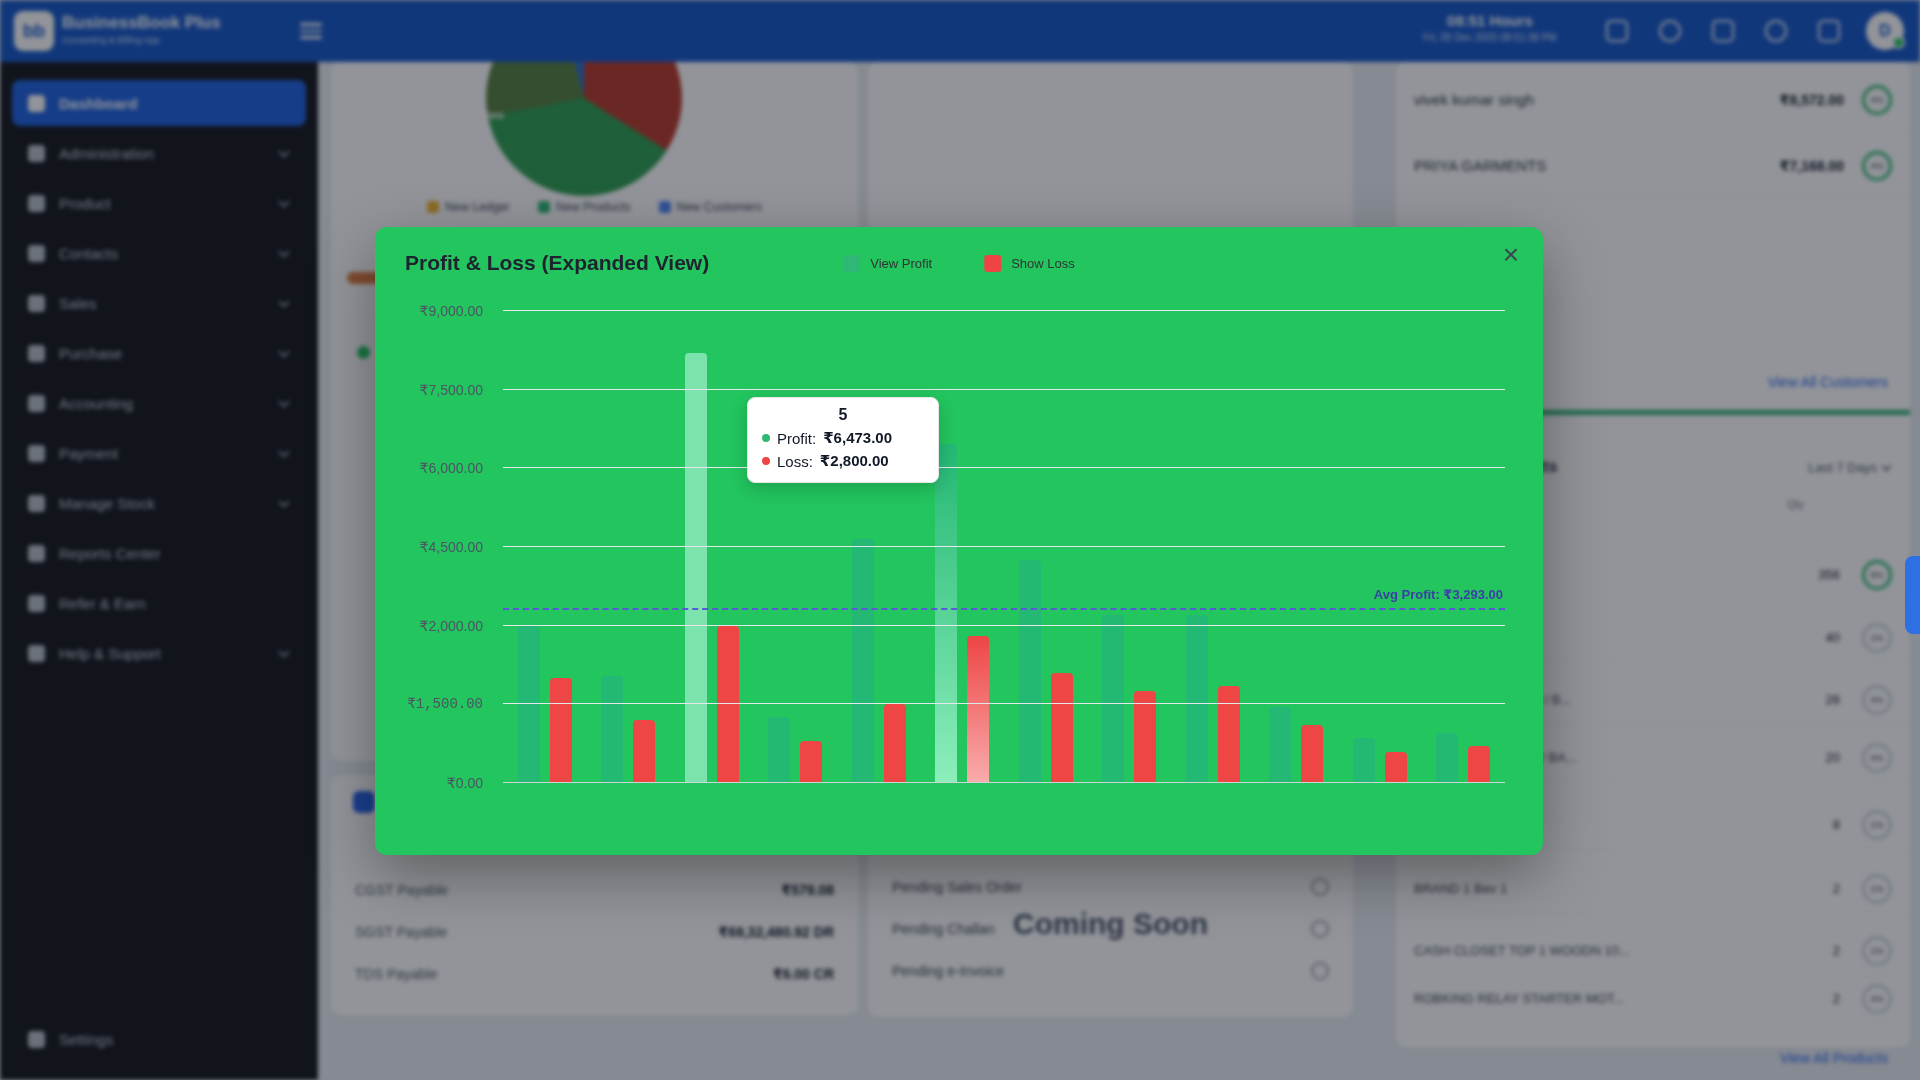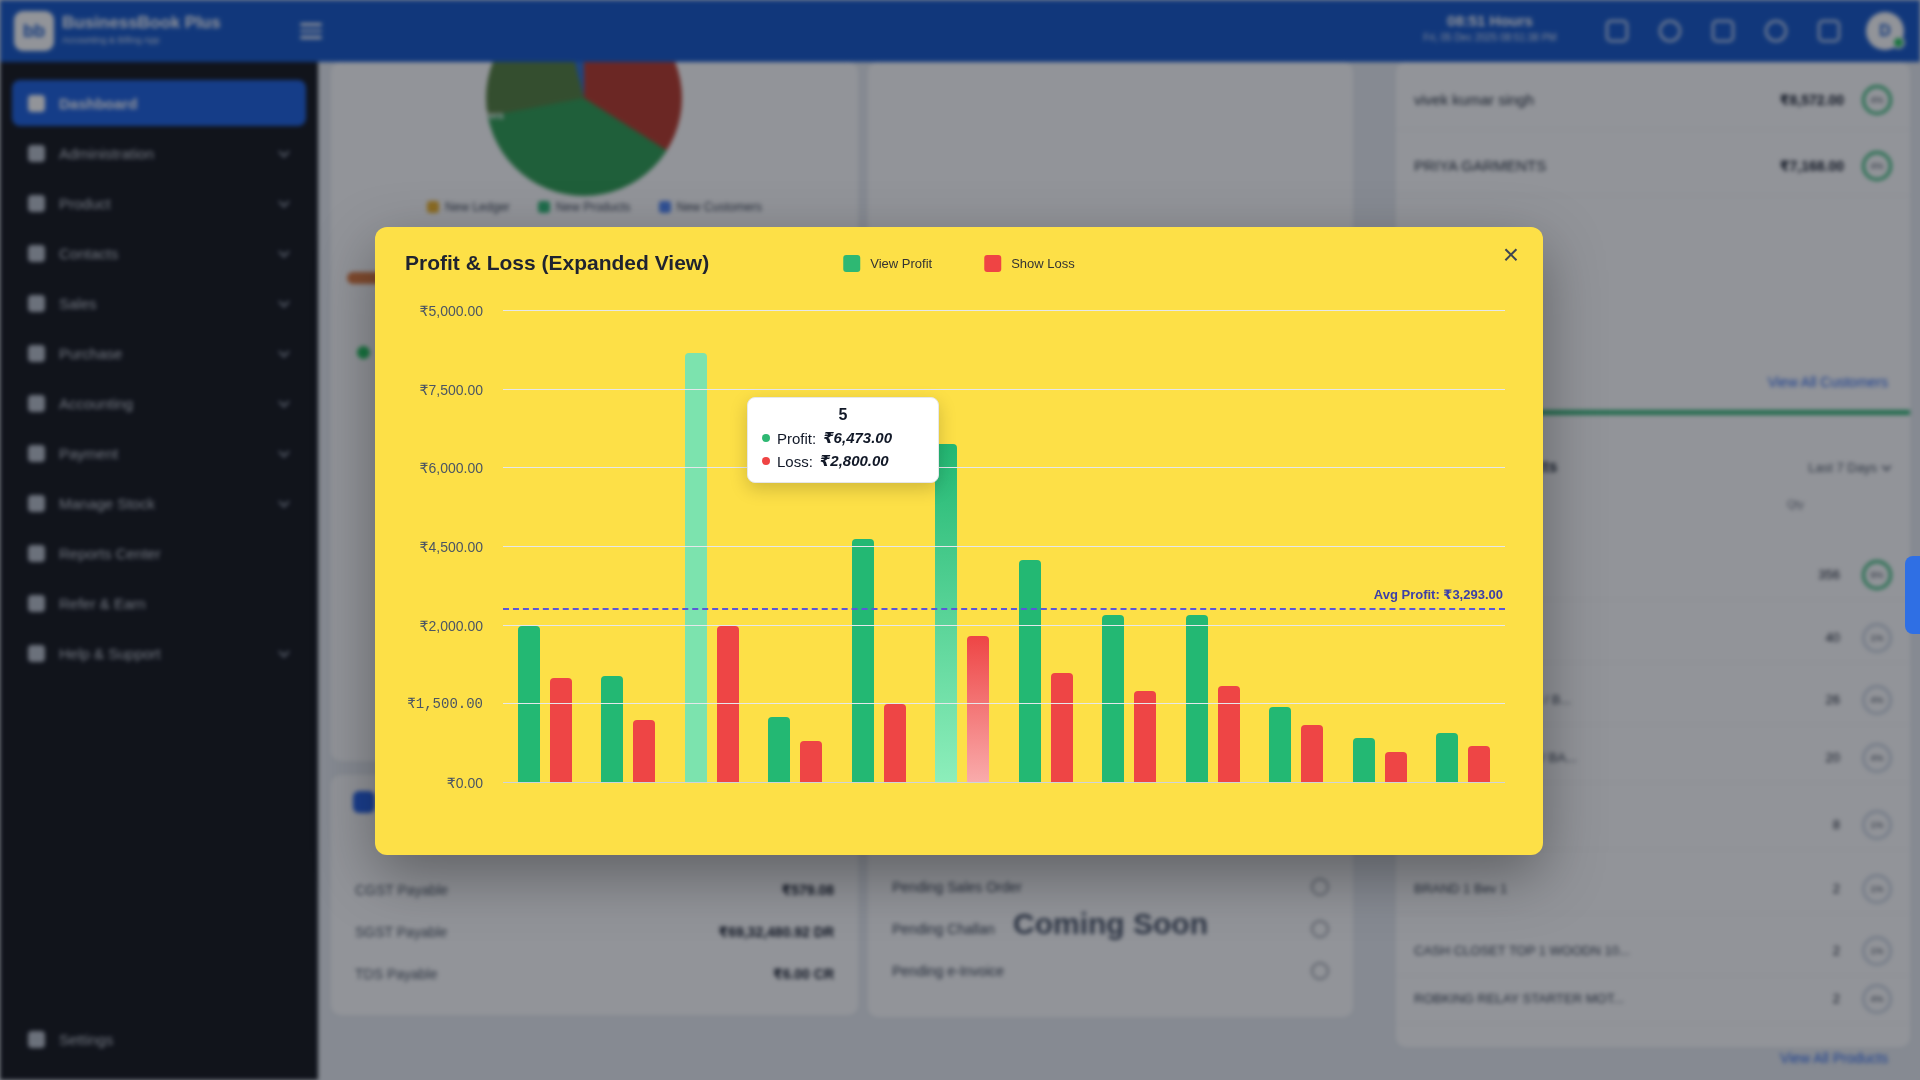--- a/index.html
+++ b/index.html
@@ -72,21 +72,21 @@
   .qty-head{position:absolute;right:106px;top:436px;font-size:11px;color:#6b7280;}
   .trow{position:absolute;left:0;right:0;height:50px;display:flex;align-items:center;padding:0 18px;border-bottom:1px solid #f4f5f7;}
   .trow .tname{flex:1;font-size:13px;color:#374151;white-space:nowrap;overflow:hidden;text-overflow:ellipsis;padding-right:14px;}
   .trow .tqty{width:50px;text-align:right;font-size:13px;color:#111827;margin-right:22px;}
 
   
   .overlay{position:absolute;inset:0;background:rgba(13,17,28,.45);z-index:10;}
   .edge-tab{position:absolute;right:0;top:556px;width:15px;height:78px;background:#2f6fe4;border-radius:8px 0 0 8px;z-index:20;cursor:pointer;}
 
   
-  .modal{position:absolute;left:375px;top:227px;width:1168px;height:628px;background:#fde047;border-radius:12px;box-shadow:0 20px 60px rgba(0,0,0,.35);z-index:30;}
+  .modal{position:absolute;left:375px;top:227px;width:1168px;height:628px;background:#22c55e;border-radius:12px;box-shadow:0 20px 60px rgba(0,0,0,.35);z-index:30;}
   .m-title{position:absolute;left:30px;top:24px;font-size:21px;font-weight:600;color:#1f2330;}
   .m-legend{position:absolute;left:50%;transform:translateX(-50%);top:28px;display:flex;gap:52px;}
   .m-leg-item{display:flex;align-items:center;gap:10px;font-size:13px;color:#333;cursor:pointer;}
   .m-leg-sq{width:17px;height:17px;border-radius:3px;}
   .m-close{position:absolute;right:24px;top:14px;font-size:28px;color:#3f4652;cursor:pointer;line-height:1;}
   .chart{position:absolute;left:0;right:0;top:84px;bottom:0;}
   .ylabels{position:absolute;left:0;top:0;width:118px;bottom:72px;}
   .ylabel{position:absolute;right:10px;font-size:14px;color:#4b5563;white-space:nowrap;}
   .plot{position:absolute;left:128px;right:38px;top:0;bottom:72px;}
   .gridline{position:absolute;left:0;right:0;height:1px;background:#e5e7eb;}
@@ -100,21 +100,21 @@
   .bar.profit.fade{background:linear-gradient(180deg,#23b873 0%,#8deebb 100%);}
   .bar.loss.fade{background:linear-gradient(180deg,#ee4545 0%,#f9acac 100%);}
   .avg-line{position:absolute;left:0;right:0;border-top:2px dashed #5a57d8;z-index:4;}
   .avg-label{position:absolute;right:2px;font-size:13px;font-weight:700;color:#3c3fa8;z-index:4;}
   .xlabels{position:absolute;left:128px;right:38px;bottom:36px;display:flex;}
   .xlabel{flex:1;text-align:center;font-size:15px;color:#374151;}
   .tooltip{position:absolute;left:244px;top:86px;width:192px;background:#fff;border:1px solid #e5e7eb;border-radius:8px;box-shadow:0 6px 18px rgba(0,0,0,.18);padding:8px 14px 12px;z-index:6;}
   .tt-title{text-align:center;font-size:16px;font-weight:700;color:#111827;margin-bottom:2px;}
   .tt-row{display:flex;align-items:center;gap:7px;font-size:15px;color:#111827;margin-top:5px;}
   .tt-dot{width:8px;height:8px;border-radius:50%;flex:none;}
-  .tt-val{font-weight:700;font-style:italic;}
+  .tt-val{font-weight:700;}
 </style>
 </head>
 <body>
 
 <div class="stage">
 
   <div class="app">
 
     <header class="topbar">
       <div class="logo-box">bb</div>
@@ -354,21 +354,21 @@
     <div class="m-close">×</div>
 
     <div class="chart">
       <div class="ylabels" id="ylabels">
           <div class="ylabel" style="bottom: calc(0% - 8px);">₹0.00</div>
           <div class="ylabel" style="bottom: calc(16.6667% - 8px); font-family: Liberation Mono, monospace;">₹1,500.00</div>
           <div class="ylabel" style="bottom: calc(33.3333% - 8px);">₹2,000.00</div>
           <div class="ylabel" style="bottom: calc(50% - 8px);">₹4,500.00</div>
           <div class="ylabel" style="bottom: calc(66.6667% - 8px);">₹6,000.00</div>
           <div class="ylabel" style="bottom: calc(83.3333% - 8px);">₹7,500.00</div>
-          <div class="ylabel" style="bottom: calc(100% - 8px);">₹5,000.00</div>
+          <div class="ylabel" style="bottom: calc(100% - 8px);">₹9,000.00</div>
         </div>
       <div class="plot" id="plot">
         <div class="slots" id="slots">
             <div class="slot">
               <div class="bar profit" style="height: 33.3333%;"></div>
               <div class="bar loss" style="height: 22.2222%;"></div>
             </div>
             <div class="slot">
               <div class="bar profit" style="height: 22.7778%;"></div>
               <div class="bar loss" style="height: 13.3333%;"></div>

